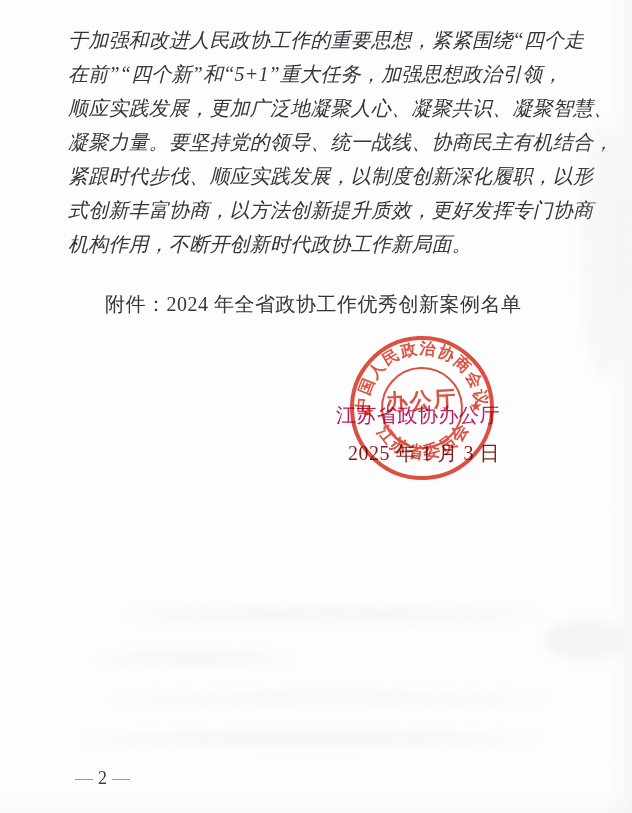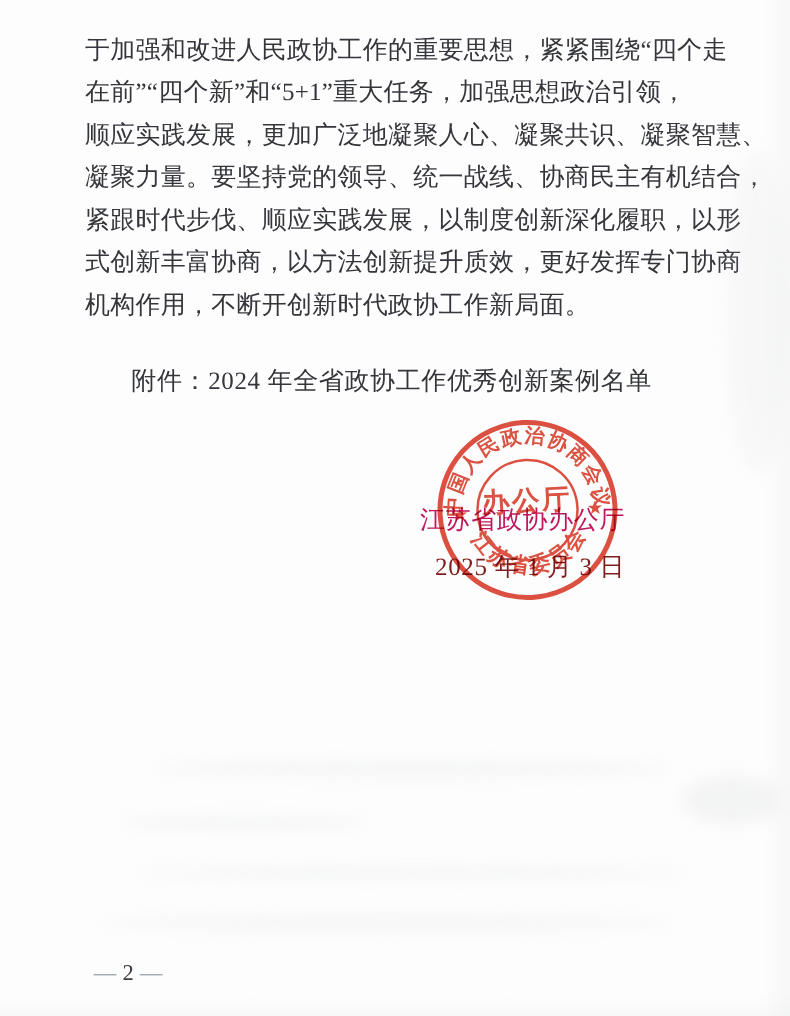--- a/index.html
+++ b/index.html
@@ -32,20 +32,21 @@
     left: 68px;
     top: 23px;
     width: 502px;
     font-size: 20px;
     line-height: 34px;
     letter-spacing: 0.2px;
     text-align: justify;
   }
   .body-text .line {
     white-space: nowrap;
+    font-style: italic;
   }
 
   .attachment {
     position: absolute;
     left: 105px;
     top: 291px;
     font-size: 20px;
     letter-spacing: 0.5px;
     white-space: nowrap;
     font-family: Liberation Serif, serif;

